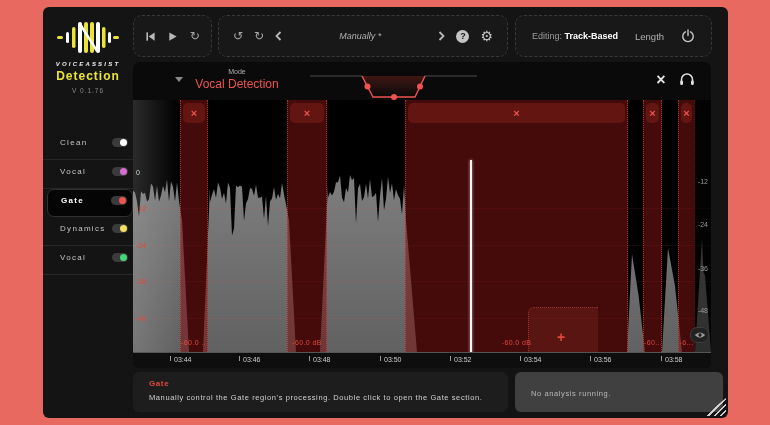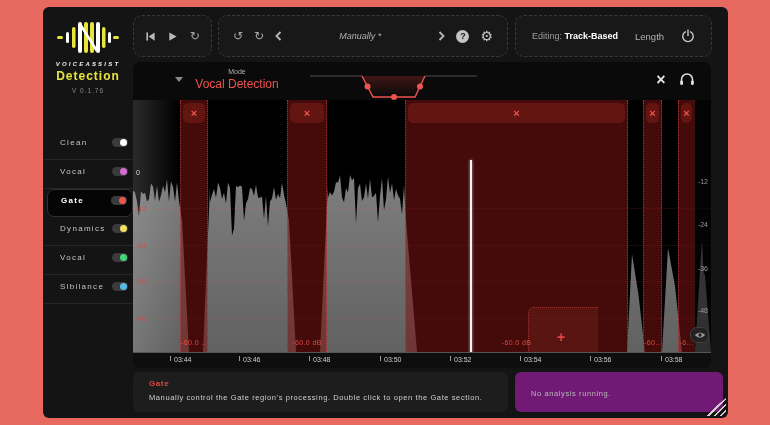--- a/index.html
+++ b/index.html
@@ -81,21 +81,21 @@
   .eye-pill{position:absolute;right:2px;bottom:9px;width:17px;height:14px;border-radius:7px;
             background:#222;border:1px solid #3d3d3d;display:flex;align-items:center;
             justify-content:center;z-index:8;}
   #axis{position:absolute;left:0;top:290px;width:578px;height:16px;background:#0e0e0e;
         border-top:1px solid #555;box-sizing:border-box;}
   .tickmark{position:absolute;top:3px;width:1px;height:5px;background:#9a9a9a;}
   .ticklabel{position:absolute;top:3px;font-size:7px;color:#cfcfcf;}
 
   
   .info-left{position:absolute;left:90px;top:365px;width:375px;height:40px;background:#1d1d1d;border-radius:6px;}
-  .info-right{position:absolute;left:472px;top:365px;width:208px;height:40px;background:#701a75;border-radius:6px;}
+  .info-right{position:absolute;left:472px;top:365px;width:208px;height:40px;background:#404040;border-radius:6px;}
   .info-title{position:absolute;left:16px;top:7px;color:#e0483f;font-weight:bold;font-size:8px;letter-spacing:.6px;}
   .info-desc{position:absolute;left:16px;top:21px;color:#cfcfcf;font-size:7.5px;letter-spacing:.6px;}
   .info-status{position:absolute;left:16px;top:17px;color:#b8b8b8;font-size:7.5px;letter-spacing:.6px;}
   .resize{position:absolute;right:2px;bottom:2px;width:22px;height:18px;
           clip-path:polygon(100% 0,100% 100%,0 100%);
           background:repeating-linear-gradient(-45deg,transparent 0 3px,#cfcfcf 3px 4.5px);}
 </style>
 </head>
 <body>
 
@@ -148,26 +148,20 @@
             </span>
   </div>
 
   <div class="srow">
     <span class="srow-label">Vocal</span>
     <span class="toggle">
               <span class="knob" style="background: rgb(69, 214, 122);"></span>
             </span>
   </div>
 
-  <div class="srow">
-    <span class="srow-label">Sibilance</span>
-    <span class="toggle">
-              <span class="knob" style="background: rgb(82, 185, 233);"></span>
-            </span>
-  </div>
 </div>
     </div>
 
     <div class="tgroup tg1">
       <span class="ticon">
         <svg width="11" height="11" viewBox="0 0 12 12">
             <rect x="1.5" y="1.5" width="1.8" height="9" fill="#b8b8b8"></rect>
             <path d="M10.5 1.5 L4 6 L10.5 10.5 Z" fill="#b8b8b8"></path>
           </svg>
       </span>

